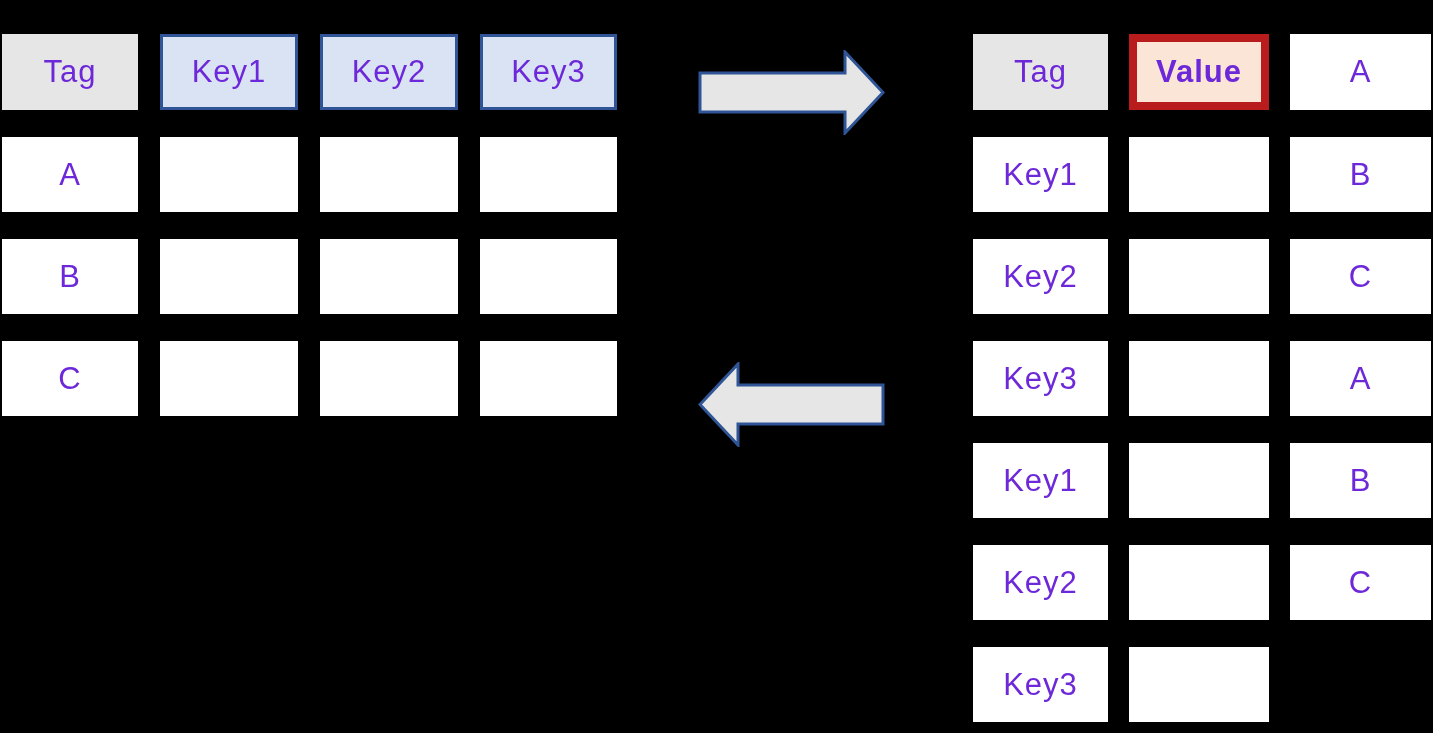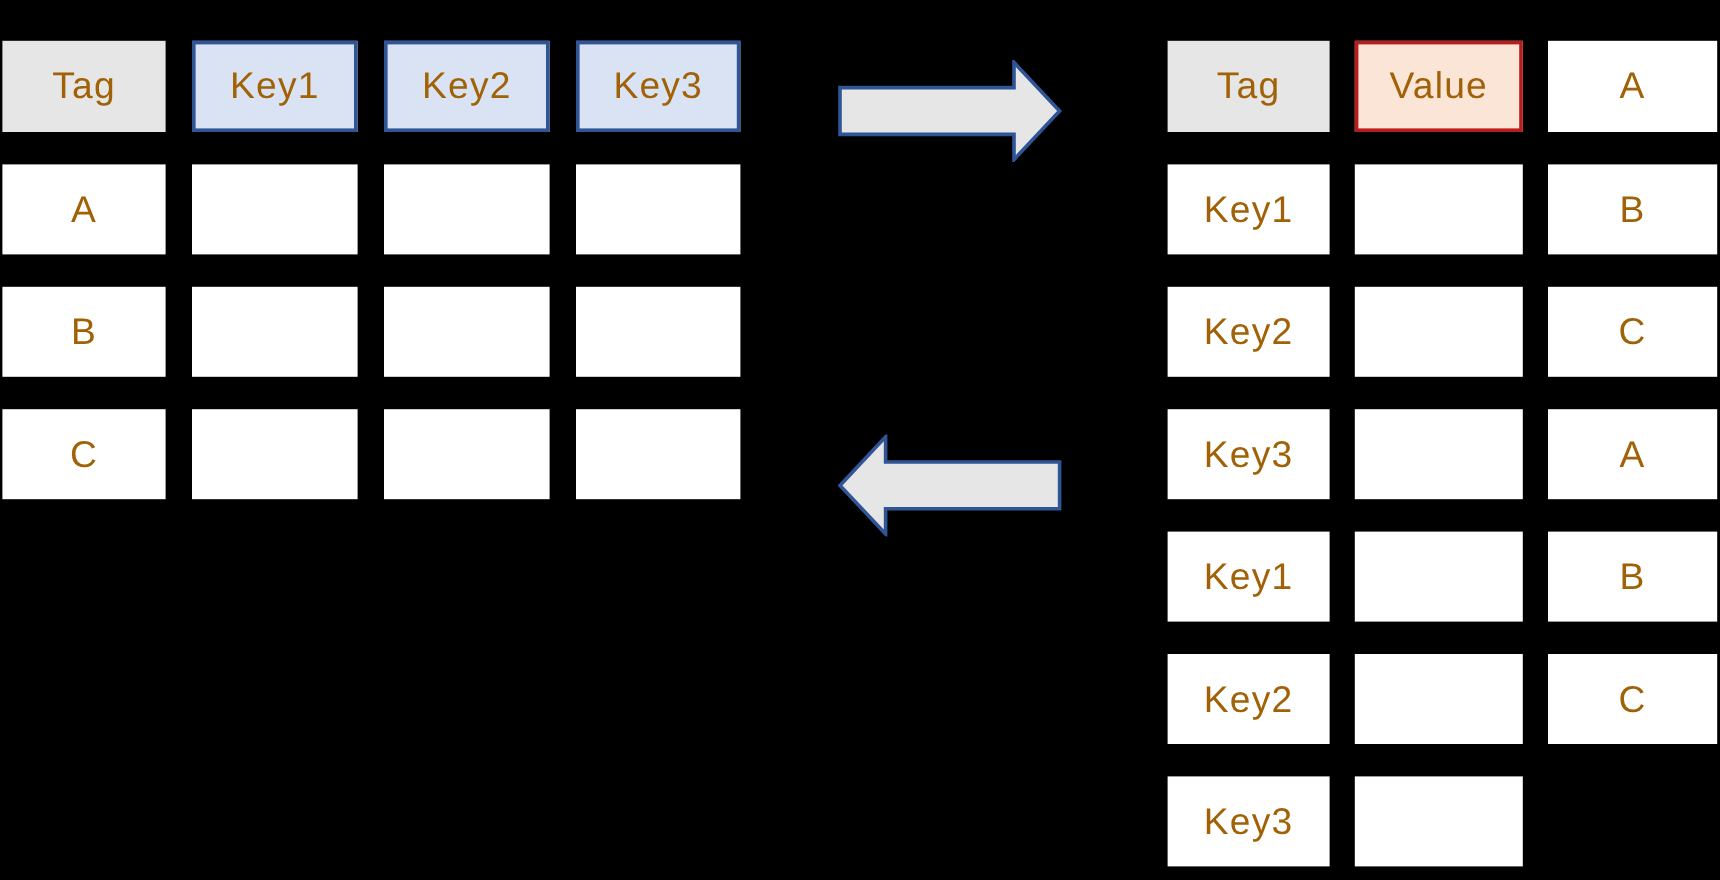--- a/index.html
+++ b/index.html
@@ -7,21 +7,21 @@
     padding: 0;
     background: #000000;
   }
   .canvas {
     position: relative;
     width: 1433px;
     height: 733px;
     background: #000000;
     overflow: hidden;
     font-family: "Liberation Sans", "DejaVu Sans", sans-serif;
-    color: #a16207;
+    color: #6d28d9;
   }
   .tbl {
     position: absolute;
     display: grid;
   }
   .tbl.wide {
     left: 2px;
     top: 34px;
     grid-template-columns: 136px 138px 138px 137px;
     grid-template-rows: 76px 75px 75px 75px;
@@ -47,21 +47,22 @@
   .cell.hdr-gray {
     background: #e7e6e6;
     border: none;
   }
   .cell.hdr-blue {
     background: #dae3f3;
     border: 3px solid #2f5597;
   }
   .cell.hdr-orange {
     background: #fbe5d6;
-    border: 3px solid #b91c1c;
+    border: 8px solid #b91c1c;
+    font-weight: bold;
   }
   .arrow {
     position: absolute;
     width: 187px;
     height: 85px;
   }
   .arrow.right { left: 698px; top: 50px; }
   .arrow.left  { left: 698px; top: 362px; }
   .arrow svg { display: block; width: 100%; height: 100%; }
   .arrow polygon {

